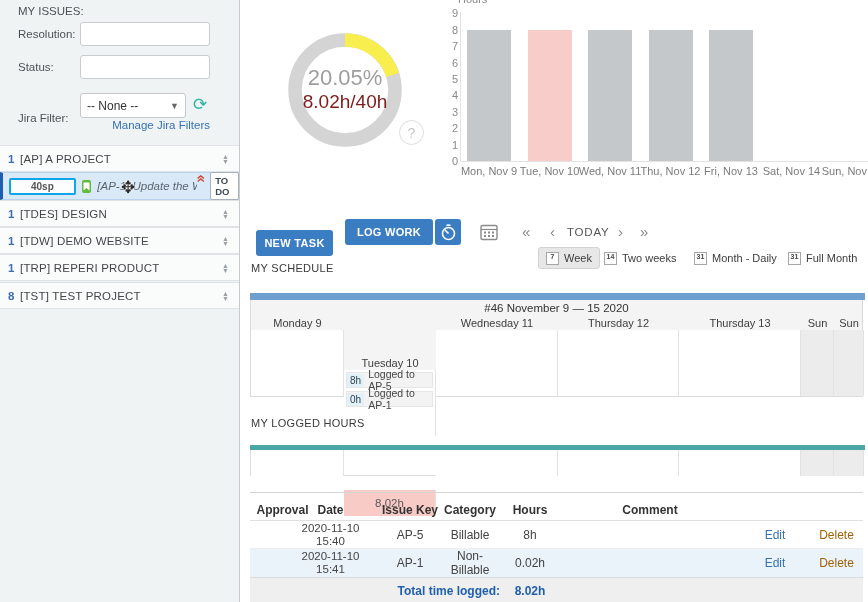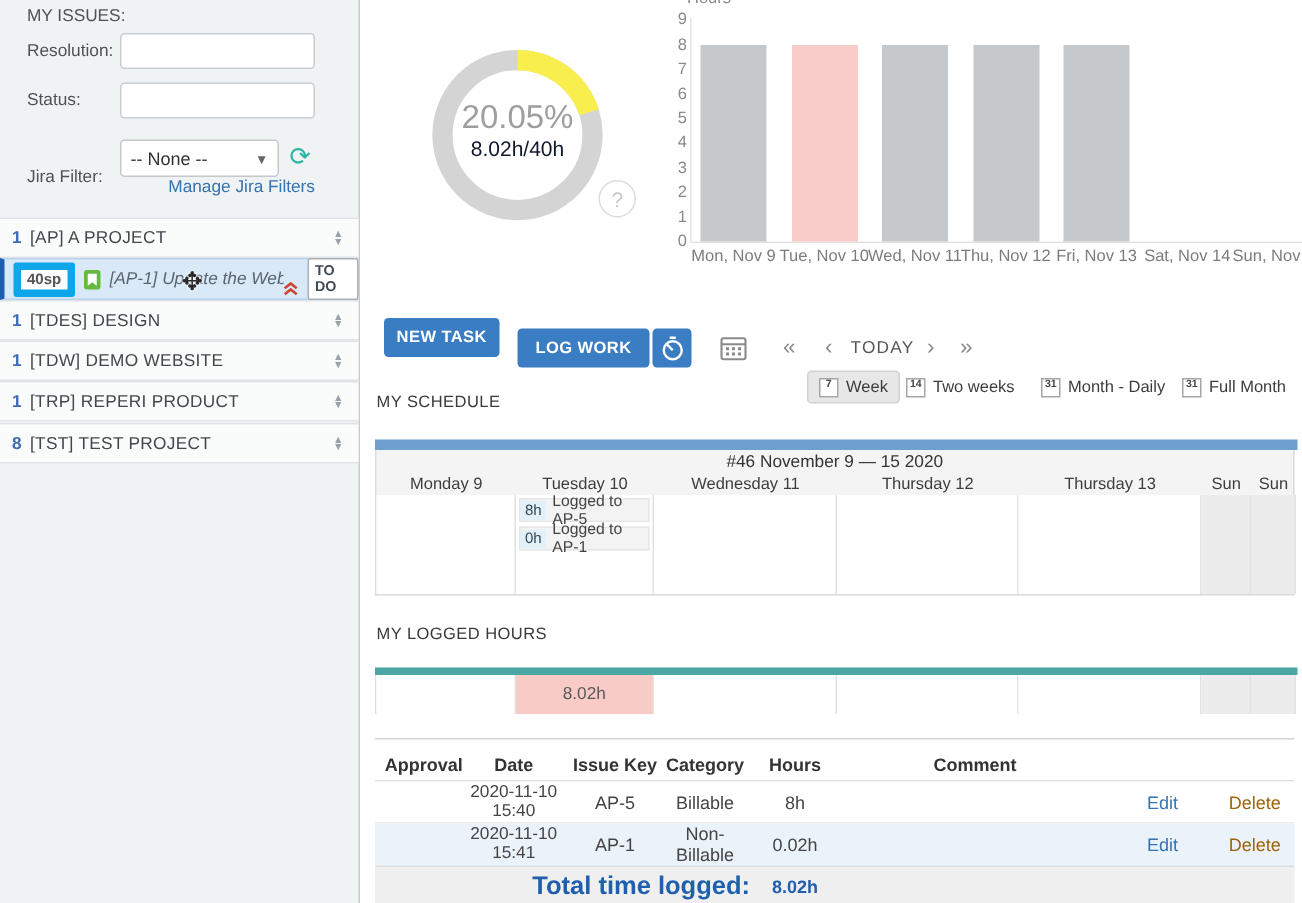--- a/index.html
+++ b/index.html
@@ -18,34 +18,34 @@
   .link { color:#3572b0; font-size:11.5px; }
 
   .proj-row { left:0; width:239px; height:27px; background:#fafbfb; border-top:1px solid #e0e3e5;
     border-bottom:1px solid #e0e3e5; display:flex; align-items:center; }
   .proj-count { width:12px; margin-left:8px; font-size:11.5px; font-weight:bold; color:#3e6db5; }
   .proj-name { font-size:11.5px; color:#43474b; letter-spacing:.2px; }
   .sorter { margin-left:auto; margin-right:10px; display:flex; flex-direction:column; color:#9aa1a8;
     font-size:7px; line-height:5px; }
   .task-row { left:0; width:239px; height:28px; background:#d9e9f8; border-top:1px solid #b9d3ee;
     border-bottom:1px solid #b9d3ee; border-left:3px solid #1d5fae; display:flex; align-items:center; }
-  .sp-chip { margin-left:6px; border:5px solid #0ea5e9; background:#fdfdfd; border-radius:2px;
-    font-size:10px; font-weight:bold; color:#555; padding:1px 4px; }
+  .sp-chip { margin-left:6px; border:2px solid #0ea5e9; background:#fdfdfd; border-radius:2px;
+    font-size:10px; font-weight:bold; color:#555; padding:1px 20px; }
   .story-icon { width:13px; height:13px; background:#63ba3c; border-radius:2px; margin-left:6px;
     display:flex; align-items:center; justify-content:center; }
   .task-title { font-style:italic; font-size:11.5px; color:#5a6570; margin-left:6px; white-space:nowrap;
     overflow:hidden; max-width:118px; }
   .todo-chip { border:1px solid #a9b2ba; background:#fff; border-radius:2px; font-size:9.5px;
     font-weight:bold; color:#3f4a55; padding:2px 4px; margin-left:4px; }
   .move-cursor { font-size:17px; color:#2a2a2a; text-shadow:0 0 2px #fff, 0 0 2px #fff; }
 
   
   .donut-center { text-align:center; }
   .donut-pct { font-size:22px; color:#9e9e9e; }
-  .donut-sub { font-size:14px; color:#0f172a; }
+  .donut-sub { font-size:19px; color:#7f1d1d; }
   .help-circle { width:25px; height:25px; border:1px solid #ddd; border-radius:50%; color:#c8c8c8;
     font-size:14px; display:flex; align-items:center; justify-content:center; background:#fff; }
 
   
   #bar-plot { left:448px; top:0; width:420px; height:182px; }
   #bar-plot .bar { position:absolute; }
   #bar-plot .xlabel { position:absolute; top:165px; width:80px; text-align:center; font-size:11px; color:#7b7b7b; white-space:nowrap; }
   #bar-plot .ytick { position:absolute; left:0; width:10px; text-align:right; font-size:11px; color:#8a8a8a; }
   .axis-v { left:460px; top:12px; width:1px; height:149px; background:#e3e3e3; }
   .axis-h { left:460px; top:161px; width:408px; height:1px; background:#e3e3e3; }
@@ -69,21 +69,21 @@
   #schedule { left:250px; top:294px; width:613px; height:103px; border:1px solid #d9dcde; border-top:none; background:#f4f4f4; }
   #schedule .topbar { position:absolute; left:-1px; top:-1px; width:615px; height:7px; background:#6f9fd1; }
   .week-title { position:absolute; left:0; top:8px; width:100%; text-align:center; font-size:11.5px; color:#333; }
   .dayhdr { position:absolute; top:23px; font-size:11px; color:#3d3d3d; text-align:center; }
   .body-cell { position:absolute; top:36px; height:66px; background:#fff; border-right:1px solid #e2e2e2; }
   .body-cell.wkend { background:#ececec; }
   .entry { position:absolute; left:2px; right:2px; height:16px; background:#f3f3f3; border:1px solid #e6e6e6;
     display:flex; align-items:center; font-size:10.5px; color:#444; }
   .entry .hrs { background:#e2f1f7; padding:1px 3px; margin-right:4px; font-size:10px; color:#345; }
 
-  .col-mon{left:0;width:93px;} .col-tue{left:93px;width:92px;} .col-wed{left:185px;width:122px;}
+  .col-mon{left:0;width:93px;} .col-tue{left:93px;width:92px;margin-top:40px;} .col-wed{left:185px;width:122px;}
   .col-thu{left:307px;width:121px;} .col-fri{left:428px;width:122px;} .col-sat{left:550px;width:33px;}
   .col-sun{left:583px;width:30px;}
 
   
   #logged { left:250px; top:445px; width:613px; height:31px; border:1px solid #dcdfe1; }
   #logged .tealbar { position:absolute; left:-1px; top:-1px; width:615px; height:5px; background:#4ba7a3; }
   .log-cell { position:absolute; top:4px; height:26px; background:#fff; border-right:1px solid #e2e2e2; }
   .log-cell.wkend { background:#ececec; }
   .log-cell.pink { background:#f8cbc6; display:flex; align-items:center; justify-content:center;
     font-size:11.5px; color:#5a5a5a; }
@@ -91,27 +91,27 @@
   
   #wltable { left:250px; top:492px; width:613px; height:110px; border-top:1px solid #d5d5d5; }
   .wl-row { position:absolute; left:0; width:613px; }
   .wl-hdr { top:6px; height:22px; border-bottom:1px solid #e0e0e0; }
   .wl-hdr .wl-cell { font-weight:bold; color:#333; font-size:12px; }
   .wl-r1 { top:28px; height:28px; background:#fff; border-bottom:1px solid #eee; }
   .wl-r2 { top:56px; height:28px; background:#eaf2fa; }
   .wl-foot { top:84px; height:26px; background:#efefef; border-top:1px solid #dcdcdc; }
   .wl-cell { position:absolute; top:0; height:100%; display:flex; align-items:center; justify-content:center;
     font-size:12px; color:#444; text-align:center; }
-  .c-approval{left:0;width:65px;} .c-date{left:60px;width:65px;} .c-issue{left:130px;width:60px;}
+  .c-approval{left:0;width:65px;} .c-date{left:48px;width:65px;} .c-issue{left:130px;width:60px;}
   .c-category{left:190px;width:60px;} .c-hours{left:250px;width:60px;} .c-comment{left:310px;width:180px;}
   .c-edit{left:490px;width:70px;} .c-delete{left:560px;width:53px;}
   .date2 { font-size:11.5px; line-height:13px; }
   .lnk-edit { color:#3572b0; } .lnk-del { color:#a16207; }
   .total-lbl { position:absolute; left:0; top:0; width:250px; height:100%; display:flex; align-items:center;
-    justify-content:flex-end; font-size:17px; font-weight:bold; color:#1f5fae; }
+    justify-content:flex-end; font-size:12px; font-weight:bold; color:#1f5fae; }
   .total-val { font-weight:bold; color:#1f5fae; }
 </style>
 </head>
 <body>
 
 <div id="sidebar" class="abs">
   <div class="abs sb-label" style="left:18px;top:5px;">MY ISSUES:</div>
 
   <div class="abs sb-label" style="left:18px;top:28px;">Resolution:</div>
   <input class="abs sb-input" style="left: 80px; top: 22px;">
@@ -137,21 +137,21 @@
   </div>
 
   <div class="abs task-row" style="top:172px;">
     <span class="sp-chip">40sp</span>
     <span class="story-icon">
       <svg width="9" height="9" viewBox="0 0 9 9">
           <path d="M1.5 0.5 h6 v8 l-3-2.4 -3 2.4 Z" fill="#fff"></path>
         </svg>
     </span>
     <span class="task-title">[AP-1] Update the Website</span>
-    <span style="margin-left:auto;display:flex;align-items:flex-end;">
+    <span style="margin-left:auto;display:flex;align-items:flex-start;">
       <svg width="12" height="14" viewBox="0 0 12 14" style="margin-right:2px;">
         <path d="M1 6 L6 2 L11 6" stroke="#d04437" stroke-width="2.2" fill="none"></path>
         <path d="M1 11 L6 7 L11 11" stroke="#d04437" stroke-width="2.2" fill="none"></path>
       </svg>
       <span class="todo-chip">TO DO</span>
     </span>
   </div>
   <div class="abs move-cursor" style="left:121px;top:177px;">✥</div>
 
   <div class="abs proj-row" style="top:200px;">
@@ -219,21 +219,21 @@
     <div class="ytick" style="top: 122.2px;">2</div>
     <div class="ytick" style="top: 105.8px;">3</div>
     <div class="ytick" style="top: 89.4px;">4</div>
     <div class="ytick" style="top: 73px;">5</div>
     <div class="ytick" style="top: 56.6px;">6</div>
     <div class="ytick" style="top: 40.2px;">7</div>
     <div class="ytick" style="top: 23.8px;">8</div>
     <div class="ytick" style="top: 7.4px;">9</div>
   </div>
 
-<div class="abs btn-blue" style="left:256px;top:212px;width:77px;height:26px;">NEW TASK</div>
+<div class="abs btn-blue" style="left:256px;top:230px;width:77px;height:26px;">NEW TASK</div>
 <div class="abs btn-blue" style="left:345px;top:219px;width:88px;height:26px;">LOG WORK</div>
 <div class="abs btn-blue" style="left:435px;top:219px;width:26px;height:26px;">
   <svg width="17" height="17" viewBox="0 0 17 17">
     <circle cx="8.5" cy="9.5" r="6" fill="none" stroke="#fff" stroke-width="1.6"></circle>
     <line x1="8.5" y1="9.5" x2="4.8" y2="5.8" stroke="#fff" stroke-width="1.6"></line>
     <line x1="6.5" y1="1.2" x2="10.5" y2="1.2" stroke="#fff" stroke-width="1.6"></line>
   </svg>
 </div>
 <svg class="abs" style="left:479px;top:222px;" width="20" height="20" viewBox="0 0 20 20">
   <rect x="2" y="3.5" width="16" height="14" rx="1.5" fill="none" stroke="#8a8a8a" stroke-width="1.4"></rect>

